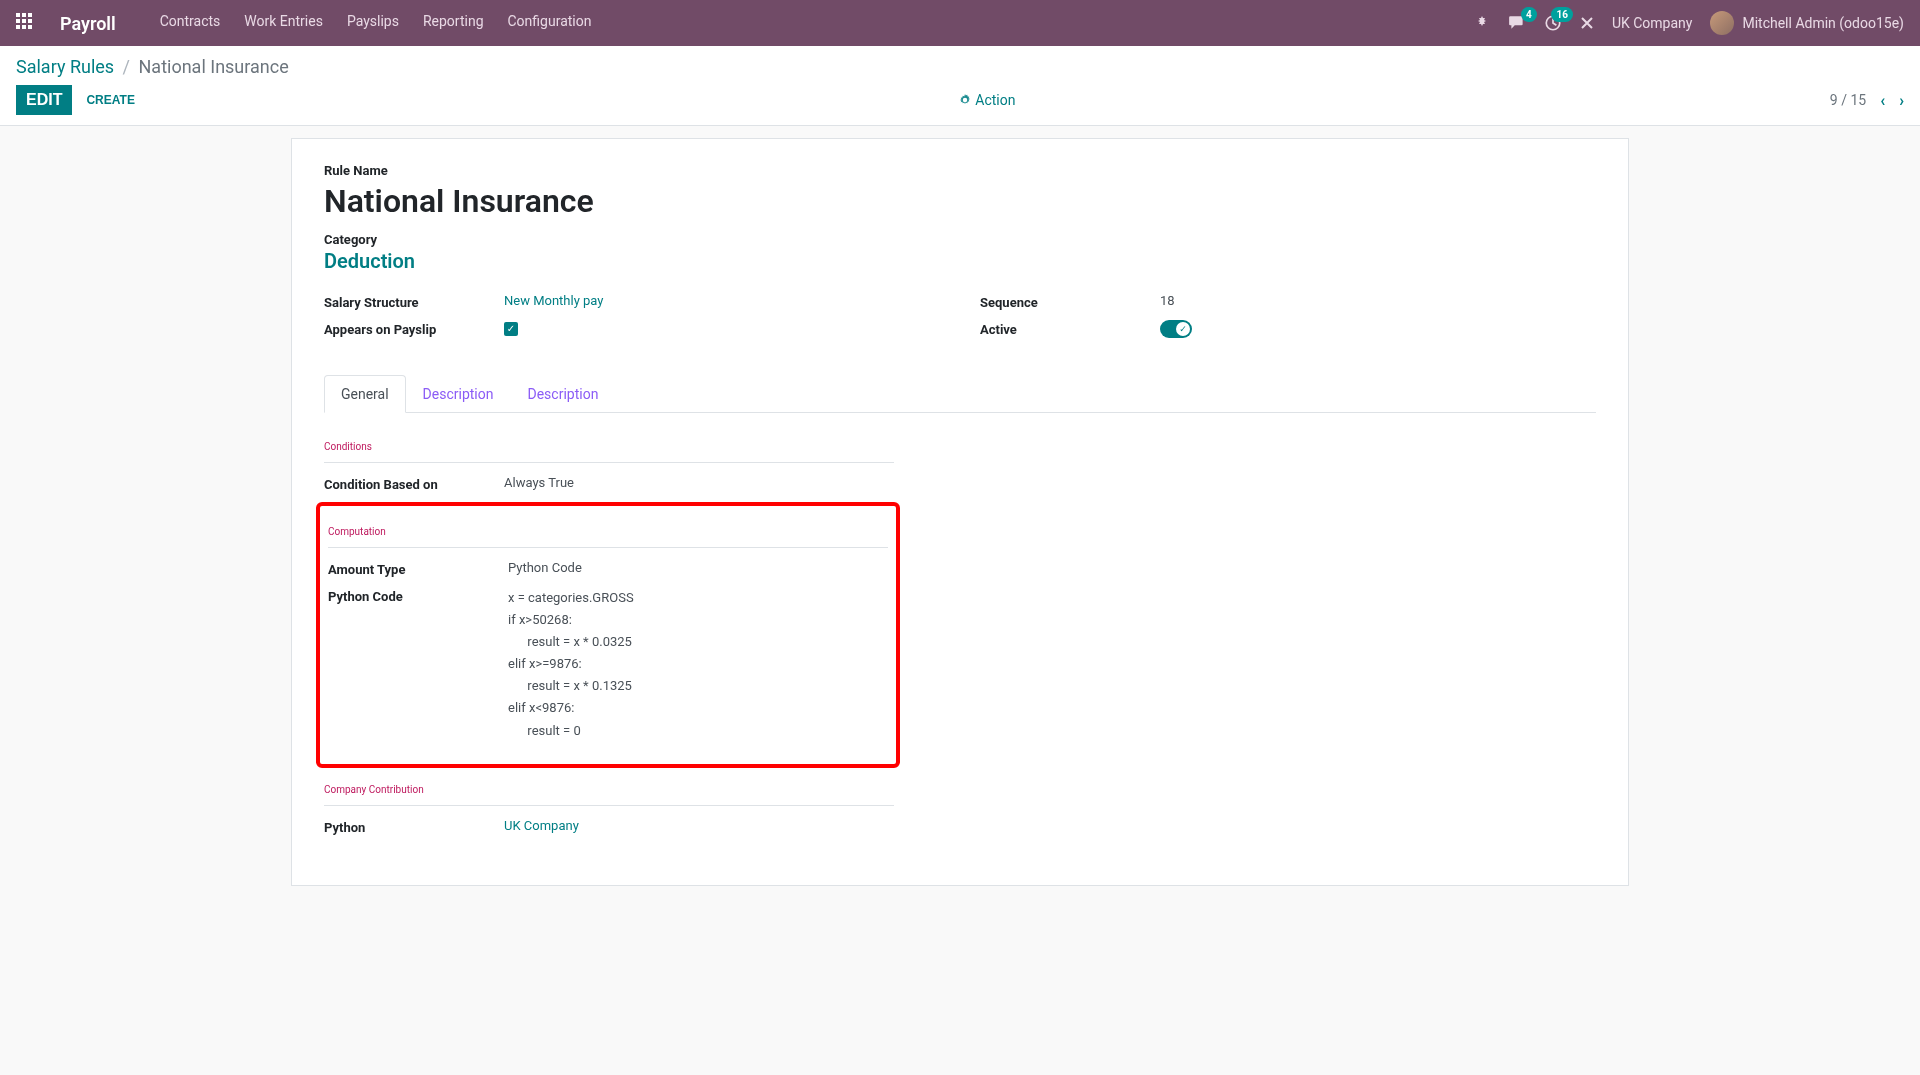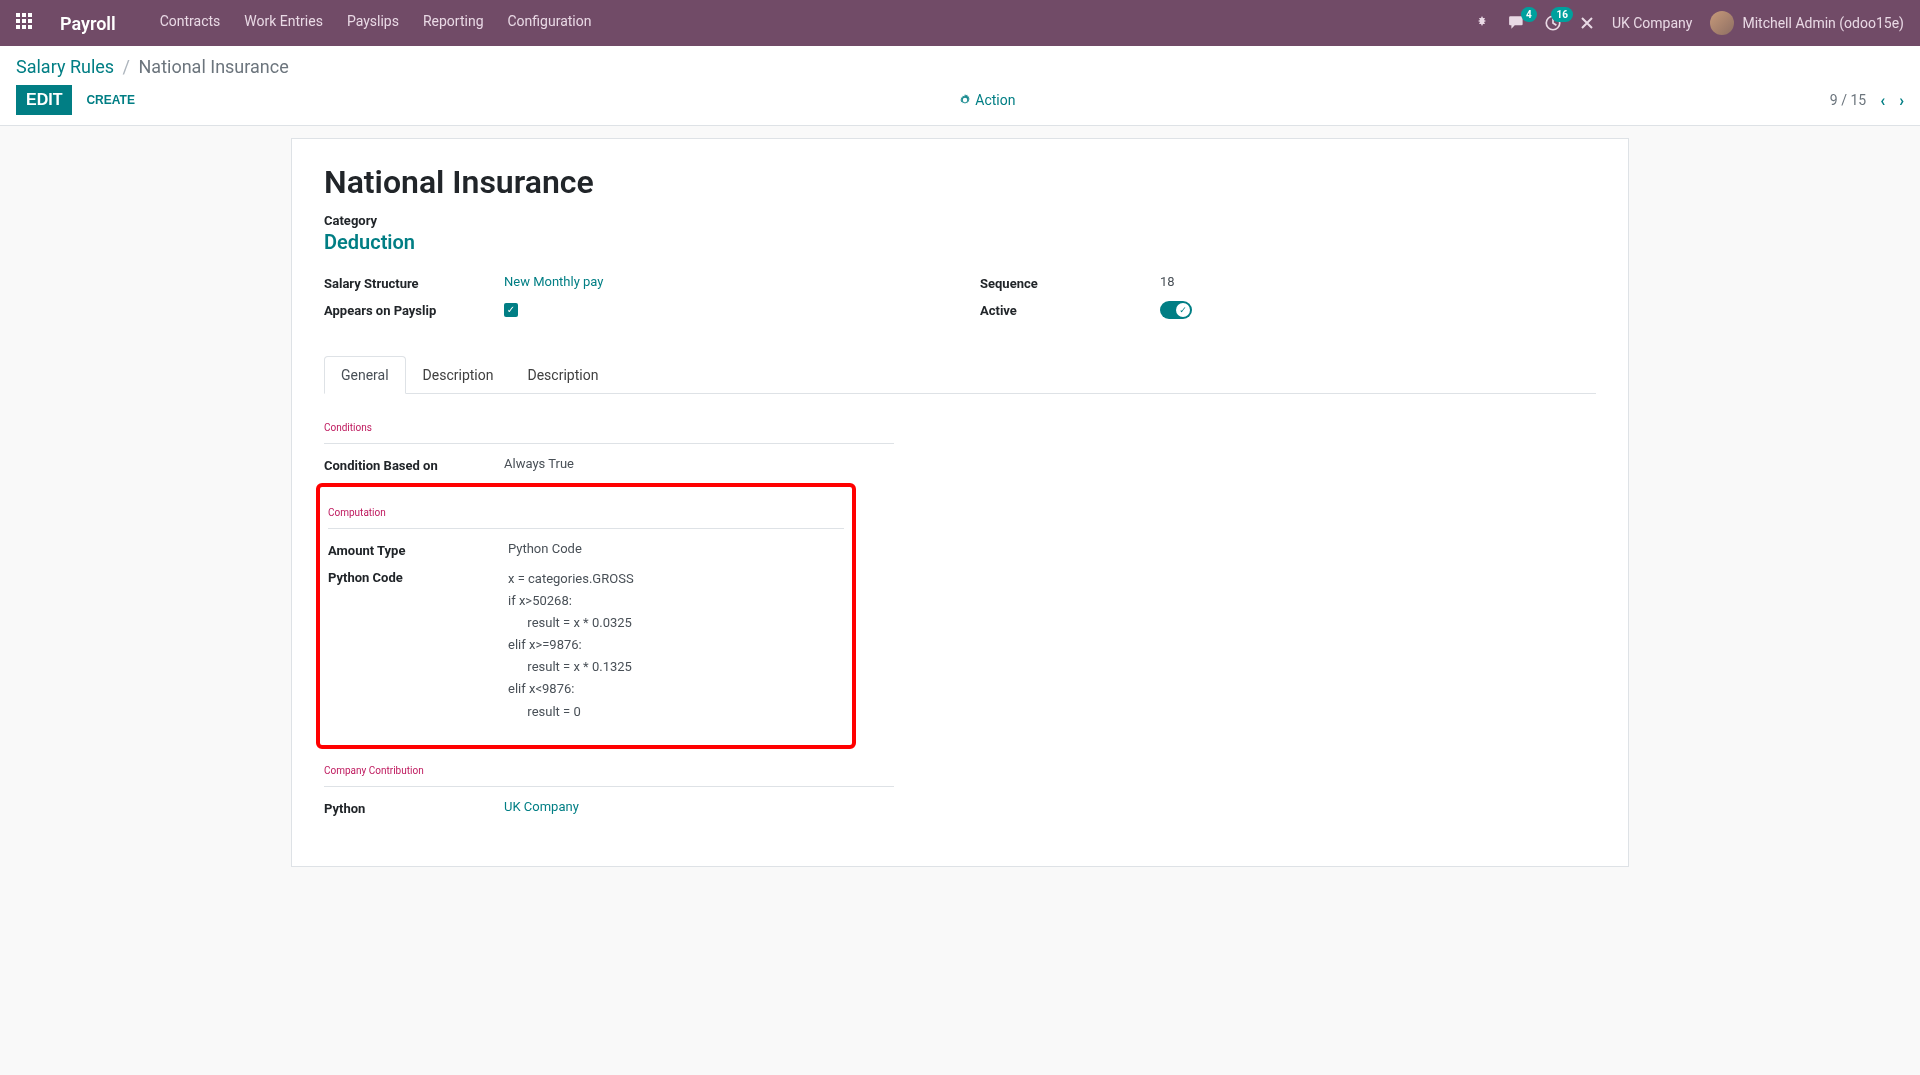--- a/index.html
+++ b/index.html
@@ -51,28 +51,28 @@
 .form-row .value { flex: 1; font-size: 13px; color: #495057; }
 .form-row .value.link { color: #017e84; cursor: pointer; }
 
 .checkbox { width: 14px; height: 14px; background: #017e84; display: inline-flex; align-items: center; justify-content: center; color: #fff; font-size: 10px; border-radius: 2px; }
 
 .toggle { width: 32px; height: 18px; background: #017e84; border-radius: 10px; position: relative; display: inline-block; }
 .toggle::after { content: "✓"; position: absolute; right: 2px; top: 2px; width: 14px; height: 14px; background: #fff; border-radius: 50%; font-size: 9px; color: #017e84; display: flex; align-items: center; justify-content: center; }
 
 
 .tabs { display: flex; border-bottom: 1px solid #dee2e6; margin-top: 24px; }
-.tab { padding: 10px 16px; font-size: 14px; color: #404040; cursor: pointer; border: 1px solid transparent; margin-bottom: -1px; }
+.tab { padding: 10px 16px; font-size: 14px; color: #8b5cf6; cursor: pointer; border: 1px solid transparent; margin-bottom: -1px; }
 .tab.active { color: #495057; border: 1px solid #dee2e6; border-bottom-color: #fff; background: #fff; border-radius: 4px 4px 0 0; }
 
 .tab-content { padding-top: 20px; }
 
 .section-title { font-size: 10px; color: #be185d; border-bottom: 1px solid #dee2e6; padding-bottom: 10px; margin-bottom: 12px; margin-top: 8px; width: 570px; }
 
-.highlight-box { border: 4px solid #ff0000; padding: 12px 8px 12px 4px; margin-left: -8px; width: 540px; border-radius: 6px; }
+.highlight-box { border: 4px solid #ff0000; padding: 12px 8px 12px 4px; margin-left: -8px; width: 584px; border-radius: 6px; }
 .highlight-box .section-title { margin-left: 4px; width: auto; margin-right: 0; }
 .highlight-box .form-row { margin-left: 4px; }
 
 .code-block { white-space: pre; font-size: 13px; color: #495057; line-height: 1.7; }
 </style>
 </head>
 <body>
 
 <div class="navbar">
   <div class="navbar-left">
@@ -150,20 +150,21 @@
     <div class="pager">
       <span>9 / 15</span>
       <span class="pager-arrow">‹</span>
       <span class="pager-arrow">›</span>
     </div>
   </div>
 </div>
 
 <div class="form-container">
   <div class="sheet">
+    <div class="rule-name-label">Rule Name</div>
     <div class="rule-name-value">National Insurance</div>
     <div class="category-label">Category</div>
     <div class="category-value">Deduction</div>
 
     <div class="form-group">
       <div class="form-col">
         <div class="form-row">
           <div class="label">Salary Structure</div>
           <div class="value link">New Monthly pay</div>
         </div>

